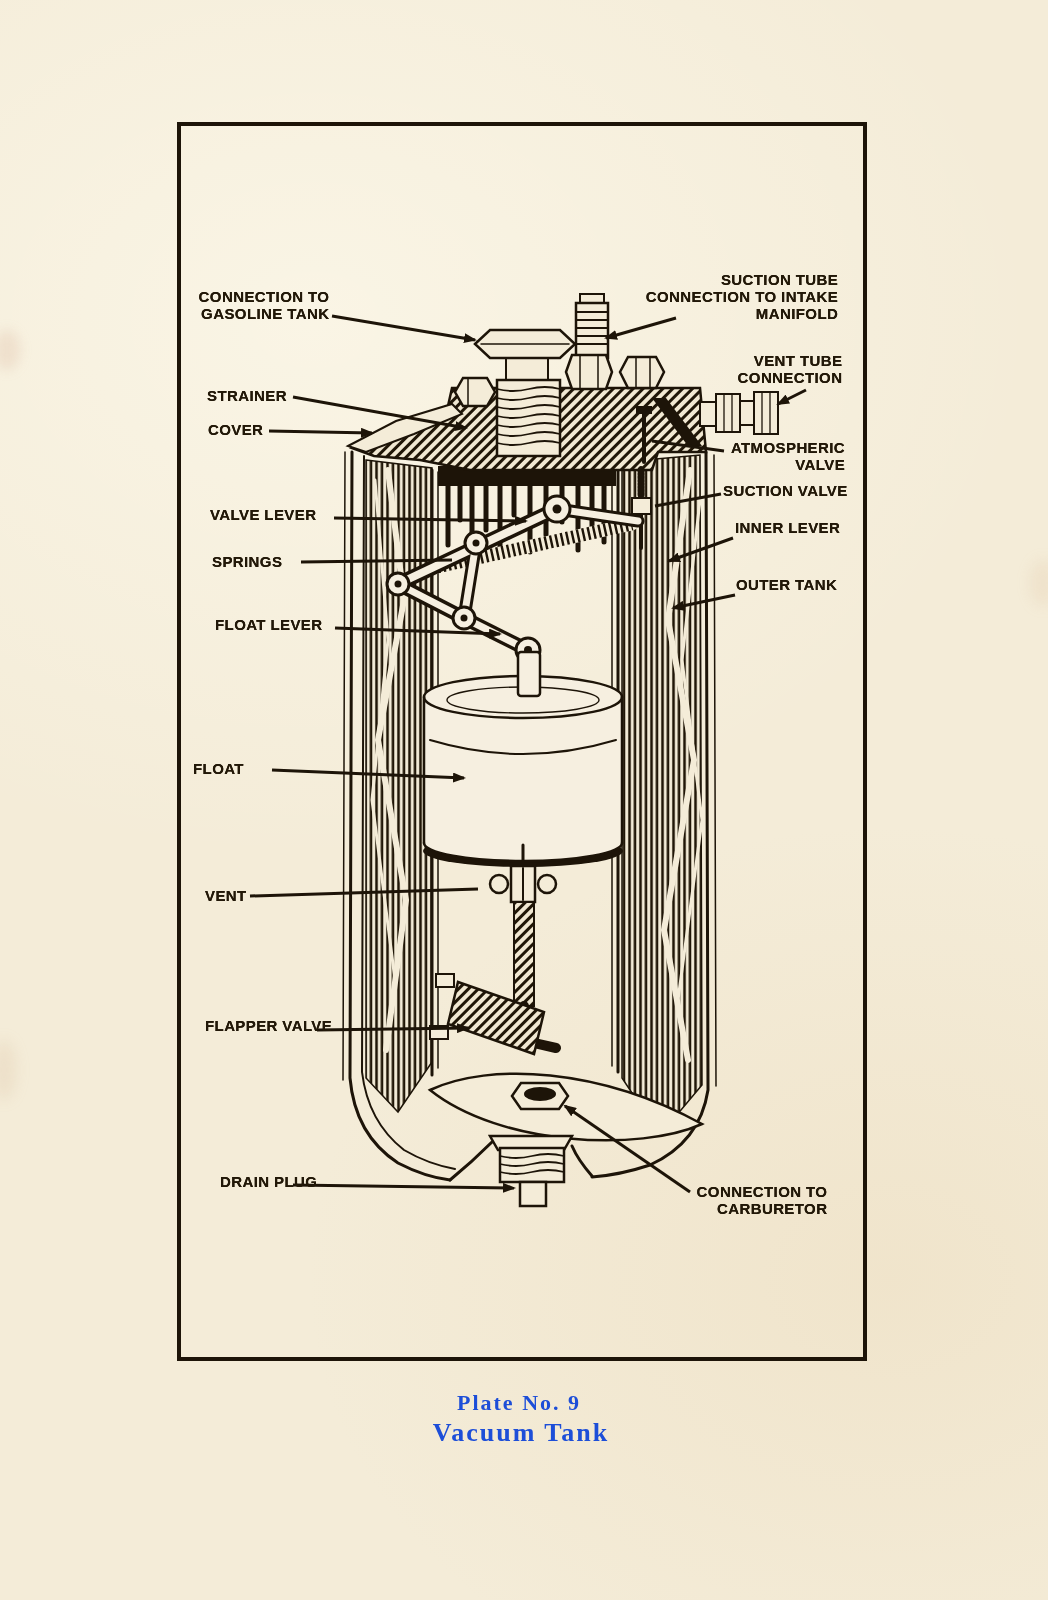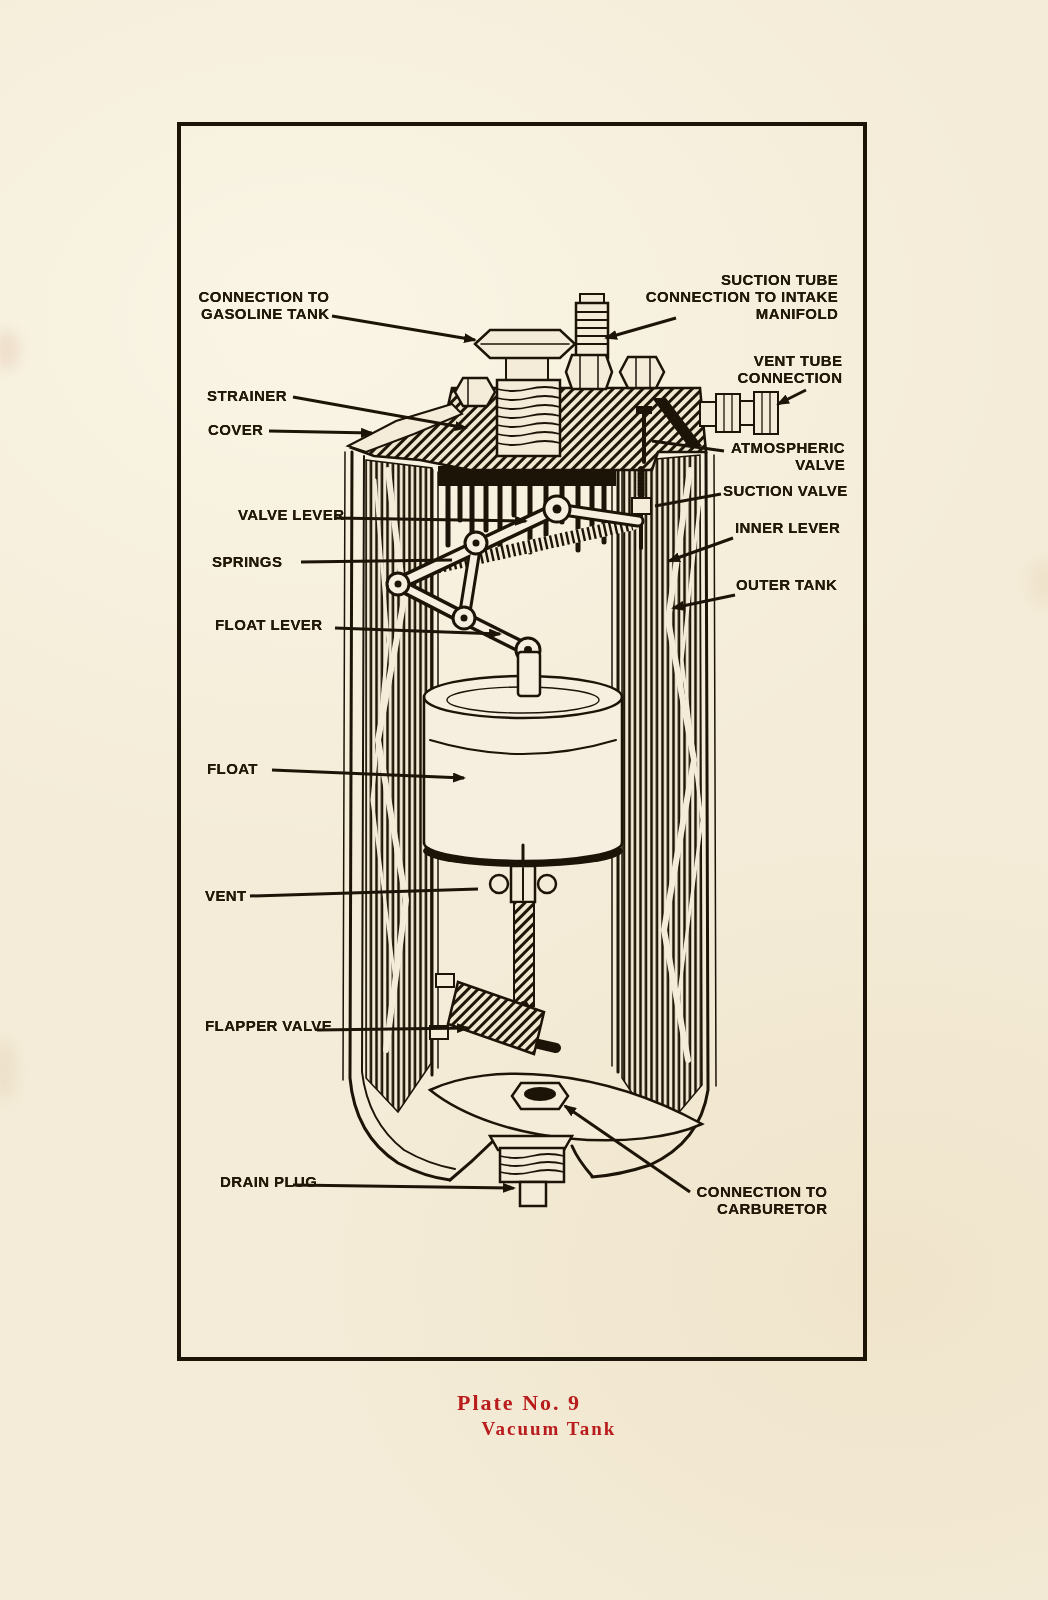--- a/index.html
+++ b/index.html
@@ -17,26 +17,26 @@
     border:4px solid #1d1408;background:transparent;
   }
   #diagram-svg{position:absolute;left:0;top:0;}
   .lbl{
     position:absolute;color:#221808;font-weight:bold;font-size:15px;
     letter-spacing:.4px;line-height:17px;white-space:pre-line;
     text-shadow:0 0 .5px #221808;
   }
   .lbl.center{transform:translateX(-50%);text-align:right;}
   .caption{
-    position:absolute;transform:translateX(-50%);color:#b91c1c;
+    position:absolute;transform:translateX(-50%);color:#1d4ed8;
     font-family:"Liberation Serif", serif;font-weight:bold;
     letter-spacing:2px;white-space:nowrap;text-align:right;
   }
   #caption-plate{font-size:22px;}
-  #caption-title{font-size:19px;margin-left:28px;}
+  #caption-title{font-size:26px;}
 </style>
 </head>
 <body>
 
 <div class="smudge" style="left:-6px;top:330px;width:26px;height:40px;background:rgba(205,150,120,.18);filter:blur(6px);"></div>
 <div class="smudge" style="left:-8px;top:1040px;width:24px;height:60px;background:rgba(200,160,120,.15);filter:blur(7px);"></div>
 <div class="smudge" style="left:1030px;top:560px;width:26px;height:46px;background:rgba(210,170,130,.14);filter:blur(7px);"></div>
 
 <div id="frame"></div>
 
@@ -264,24 +264,24 @@
     <line x1="733" y1="538" x2="669" y2="561" marker-end="url(#arr)"></line>
     <line x1="735" y1="595" x2="673" y2="608" marker-end="url(#arr)"></line>
     <line x1="690" y1="1192" x2="565" y2="1106" marker-end="url(#arr)"></line>
   </g>
 </svg>
 
 <div class="lbl center" style="left:264px;top:288px;">CONNECTION TO
 GASOLINE TANK</div>
 <div class="lbl" style="left:207px;top:387px;text-align:right;">STRAINER</div>
 <div class="lbl" style="left:208px;top:421px;">COVER</div>
-<div class="lbl" style="left:210px;top:506px;margin-left:28px;">VALVE LEVER</div>
+<div class="lbl" style="left:210px;top:506px;">VALVE LEVER</div>
 <div class="lbl" style="left:212px;top:553px;">SPRINGS</div>
 <div class="lbl" style="left:215px;top:616px;">FLOAT LEVER</div>
-<div class="lbl" style="left:207px;top:760px;">FLOAT</div>
+<div class="lbl" style="left:193px;top:760px;">FLOAT</div>
 <div class="lbl" style="left:205px;top:887px;">VENT</div>
 <div class="lbl" style="left:205px;top:1017px;">FLAPPER VALVE</div>
 <div class="lbl" style="left:205px;top:1173px;margin-left:15px;">DRAIN PLUG</div>
 
 <div class="lbl center" style="left:742px;top:271px;">SUCTION TUBE
 CONNECTION TO INTAKE
 MANIFOLD</div>
 <div class="lbl center" style="left:790px;top:352px;">VENT TUBE
 CONNECTION</div>
 <div class="lbl center" style="left:788px;top:439px;">ATMOSPHERIC

